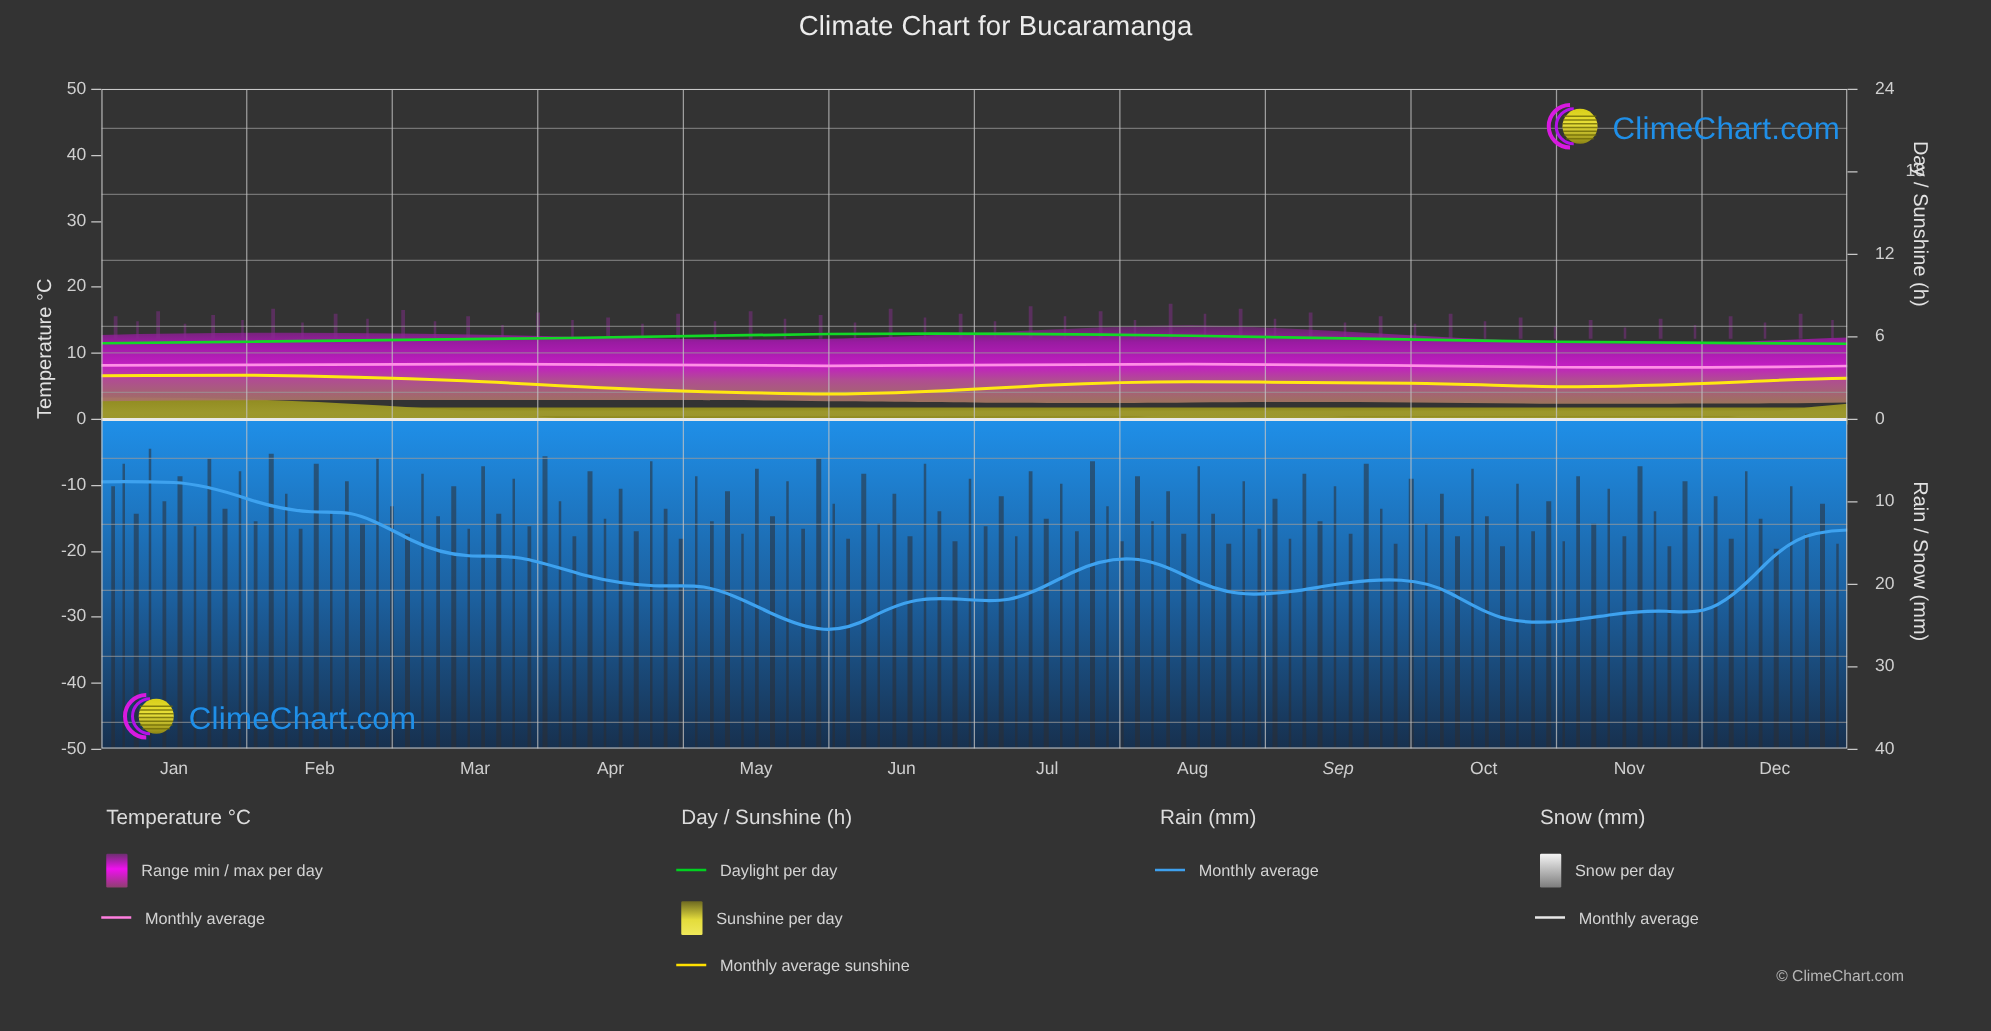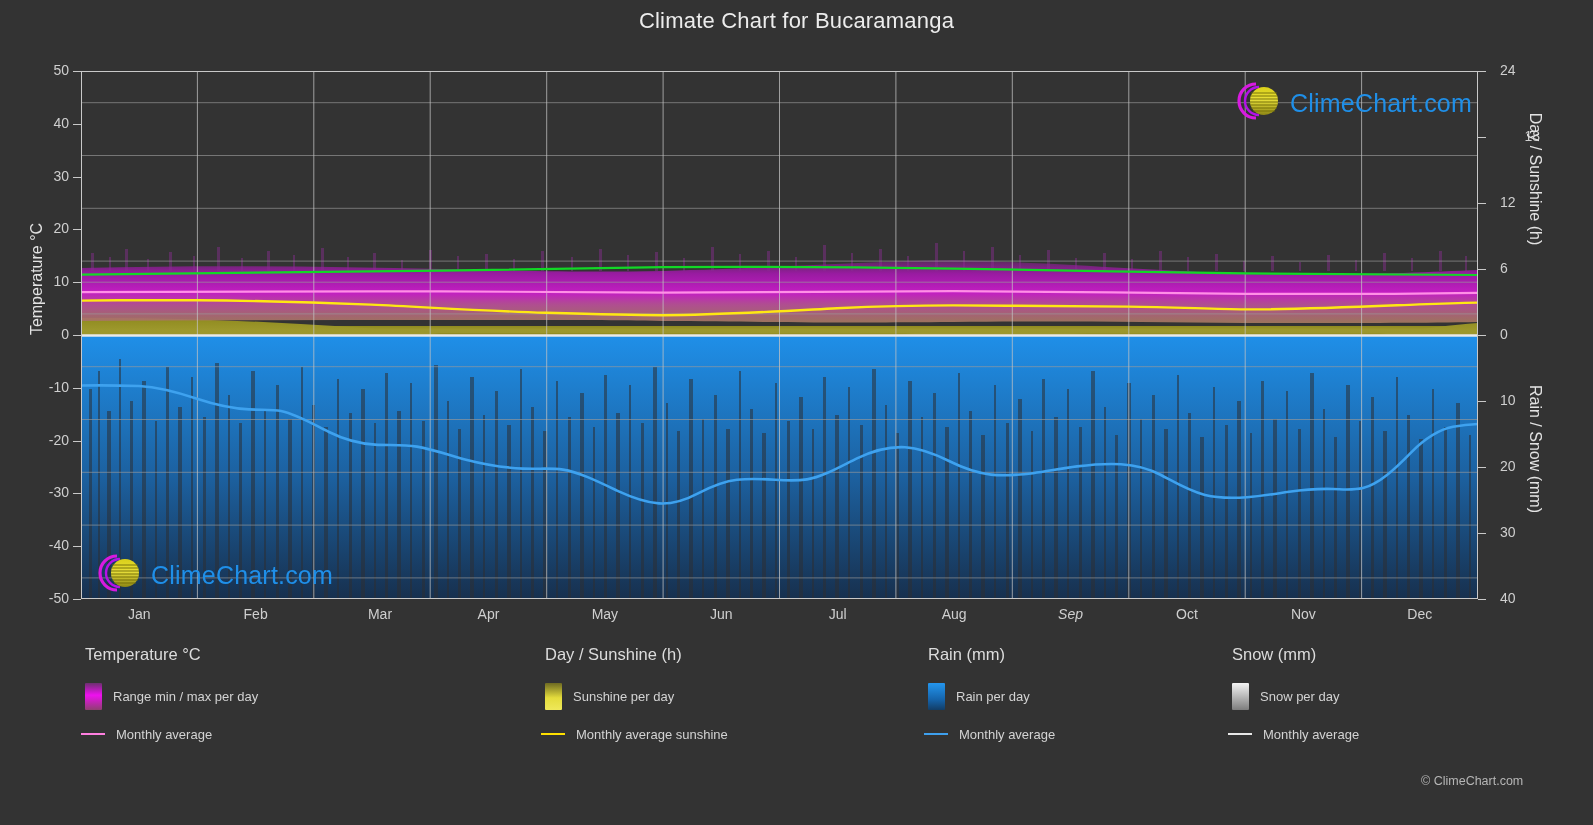--- a/index.html
+++ b/index.html
@@ -515,35 +515,35 @@
           <div class="lgtxt">Range min / max per day</div>
         </div>
         <div class="lgrow">
           <div class="lgline" style="border-top-color: rgb(255, 127, 224);"></div>
           <div class="lgtxt">Monthly average</div>
         </div>
       </div>
     <div class="lgcol" id="lg-sun" style="left:545px;">
         <div class="lghead">Day / Sunshine (h)</div>
         <div class="lgrow">
+          <div class="lgline" style="border-top-color: rgb(0, 208, 32);"></div>
+          <div class="lgtxt">Daylight per day</div>
+        </div>
+        <div class="lgrow">
           <div class="lgsw" style="background: linear-gradient(rgb(110, 106, 34) 0%, rgb(228, 220, 60) 55%, rgb(239, 232, 90) 100%);"></div>
           <div class="lgtxt">Sunshine per day</div>
         </div>
         <div class="lgrow">
           <div class="lgline" style="border-top-color: rgb(255, 224, 0);"></div>
           <div class="lgtxt">Monthly average sunshine</div>
         </div>
       </div>
     <div class="lgcol" id="lg-rain" style="left:928px;">
         <div class="lghead">Rain (mm)</div>
         <div class="lgrow">
-          <div class="lgsw" style="background: linear-gradient(rgb(36, 150, 238) 0%, rgb(21, 101, 173) 60%, rgb(18, 61, 102) 100%);"></div>
-          <div class="lgtxt">Rain per day</div>
-        </div>
-        <div class="lgrow">
           <div class="lgline" style="border-top-color: rgb(62, 160, 238);"></div>
           <div class="lgtxt">Monthly average</div>
         </div>
       </div>
     <div class="lgcol" id="lg-snow" style="left:1232px;">
         <div class="lghead">Snow (mm)</div>
         <div class="lgrow">
           <div class="lgsw" style="background: linear-gradient(rgb(244, 244, 244) 0%, rgb(125, 125, 125) 100%);"></div>
           <div class="lgtxt">Snow per day</div>
         </div>

